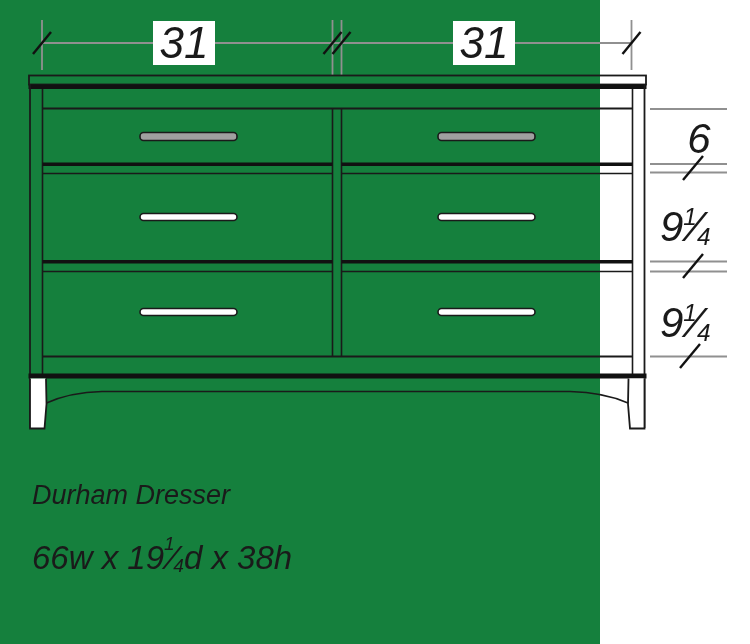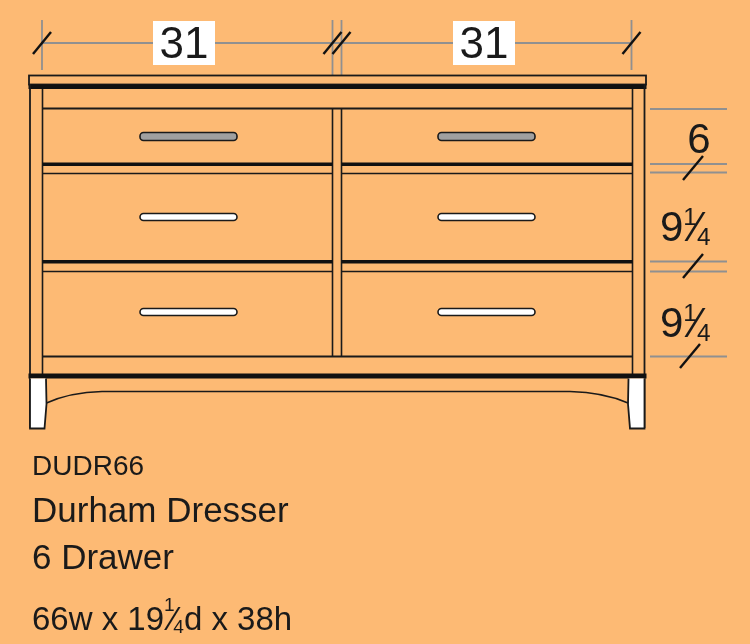--- a/index.html
+++ b/index.html
@@ -1,27 +1,27 @@
 <!DOCTYPE html>
 <html><head>
 <meta charset="utf-8">
 <style>
   html,body{margin:0;padding:0;background:#fff;}
   body{width:750px;height:644px;overflow:hidden;font-family:"Liberation Sans",sans-serif;}
-  .stage{position:relative;width:750px;height:644px;background:#fdba74;}
+  .stage{position:relative;width:600px;height:644px;background:#15803d;font-style:italic;}
   .stage svg{position:absolute;left:0;top:0;}
   .lbl{position:absolute;color:#1a1a1a;text-align:center;white-space:nowrap;}
   .dim-top{font-size:44px;line-height:44px;background:#fff;padding:0 2px;}
   .dim-right{font-size:42px;line-height:42px;}
   .frac-n{font-size:58%;vertical-align:38%;letter-spacing:-1px;}
   .frac-d{font-size:58%;vertical-align:baseline;position:relative;top:0.16em;}
   .slash{margin:0 -3px;}
   .caption{position:absolute;left:32px;top:446px;color:#1a1a1a;}
   .cap-model{font-size:28px;line-height:40px;}
-  .cap-name{font-size:35px;line-height:47px;}
+  .cap-name{font-size:27px;line-height:47px;margin-top:26px;}
   .cap-variant{font-size:35px;line-height:47px;}
   .cap-size{font-size:33px;line-height:49px;}
 </style>
 </head>
 <body>
 
 <div class="stage">
 
   <svg width="750" height="644" viewBox="0 0 750 644">
 
@@ -89,19 +89,17 @@
   <div class="lbl dim-top" style="left:153px;top:21px;width:58px;">31</div>
   <div class="lbl dim-top" style="left:453px;top:21px;width:58px;">31</div>
 
   <div class="lbl dim-right" style="left:676px;top:118px;width:46px;">6</div>
 
   <div class="lbl dim-right" style="left:660px;top:196px;"><span>9</span><span class="frac-n">1</span><span class="slash">⁄</span><span class="frac-d">4</span></div>
 
   <div class="lbl dim-right" style="left:660px;top:292px;"><span>9</span><span class="frac-n">1</span><span class="slash">⁄</span><span class="frac-d">4</span></div>
 
   <div class="caption">
-    <div class="cap-model">DUDR66</div>
     <div class="cap-name">Durham Dresser</div>
-    <div class="cap-variant">6 Drawer</div>
     <div class="cap-size"><span>66w x 19</span><span class="frac-n">1</span><span class="slash">⁄</span><span class="frac-d">4</span><span>d x 38h</span></div>
   </div>
 
 </div>
 
 </body></html>

